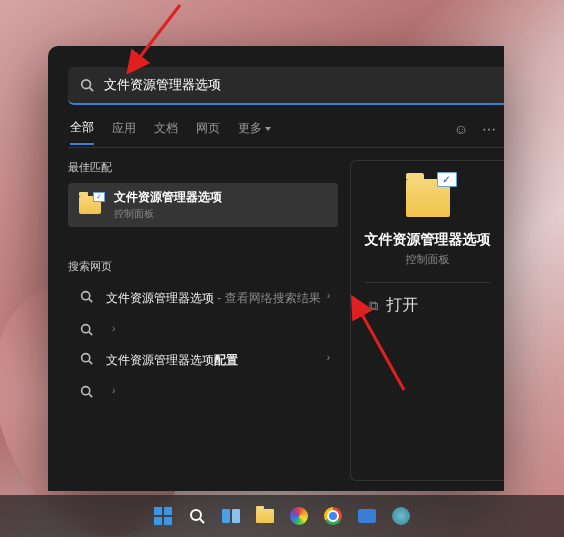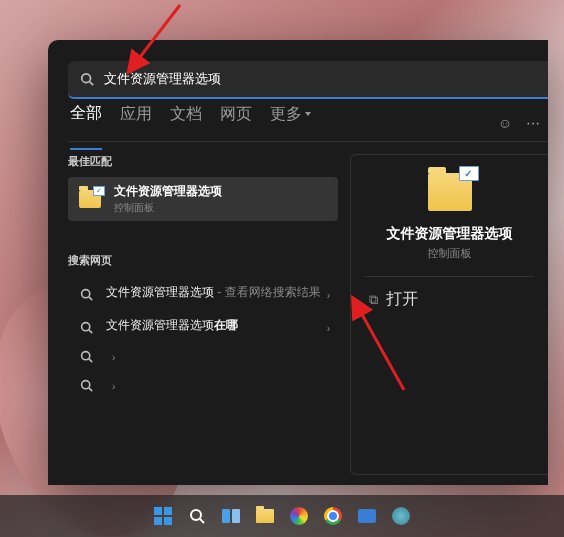--- a/index.html
+++ b/index.html
@@ -1,37 +1,37 @@
 <!DOCTYPE html>
 <html><head>
 <meta charset="utf-8">
 <style>
 html,body{margin:0;padding:0;width:564px;height:537px;overflow:hidden;font-family:"Segoe UI","Microsoft YaHei",Arial,sans-serif;background:#000}
 .desktop{position:relative;width:564px;height:537px;background:linear-gradient(135deg,#d4a5a5 0%,#c98b8b 20%,#b87575 40%,#d8b5b5 55%,#e8d0d0 70%,#d4a0a0 85%,#c88080 100%)}
 .desktop::before{content:"";position:absolute;top:280px;left:0;width:180px;height:260px;background:radial-gradient(circle at 30% 40%,rgba(220,160,160,.9),rgba(180,100,100,.6));border-radius:50%;transform:rotate(-20deg)}
-.panel{position:absolute;top:40px;left:48px;width:500px;height:445px;background:#1b1b1b;border-radius:10px 0 0 0;box-shadow:0 20px 60px rgba(0,0,0,.5)}
+.panel{position:absolute;top:46px;left:48px;width:456px;height:445px;background:#1b1b1b;border-radius:10px 0 0 0;box-shadow:0 20px 60px rgba(0,0,0,.5)}
 .search-bar{position:absolute;top:21px;left:20px;right:0;height:36px;background:#2a2a2a;border-radius:6px 0 0 6px;display:flex;align-items:center;border-bottom:2px solid #3a7dd4}
 .search-icon-svg{width:14px;height:14px;margin:0 8px 0 12px;stroke:#bbb;stroke-width:2;fill:none}
 .search-input{flex:1;background:transparent;border:none;outline:none;color:#fff;font-size:13px;caret-color:#fff}
 .tabs{position:absolute;top:71px;left:20px;right:0;height:30px;display:flex;align-items:center;border-bottom:1px solid #333;gap:18px;padding-left:2px}
-.tab{color:#999;font-size:16px;cursor:pointer;padding-bottom:24px}
+.tab{color:#999;font-size:12px;cursor:pointer;padding-bottom:7px}
 .tab.active{color:#fff;border-bottom:2px solid #3a7dd4}
 .tab-more::after{content:"";display:inline-block;margin-left:3px;border-left:3px solid transparent;border-right:3px solid transparent;border-top:4px solid #999;vertical-align:middle}
 .tabs-right{position:absolute;right:8px;top:0;display:flex;gap:14px;align-items:center;height:24px}
 .chat-icon,.more-icon{color:#aaa;font-size:14px;cursor:pointer}
 .results{position:absolute;top:114px;left:20px;width:270px}
-.section-title{color:#ccc;font-size:11px;font-weight:700;margin-bottom:8px}
+.section-title{color:#ccc;font-size:11px;font-weight:400;margin-bottom:8px}
 .result{display:flex;align-items:center;padding:6px 8px;border-radius:4px;margin-bottom:2px;cursor:pointer;position:relative}
 .result.selected{background:#353535}
 .result .r-icon{width:28px;height:28px;display:flex;align-items:center;justify-content:center;margin-right:10px;flex-shrink:0}
 .result .r-text{flex:1;min-width:0}
 .result .r-title{color:#fff;font-size:12px;font-weight:600;white-space:nowrap;overflow:hidden;text-overflow:ellipsis}
 .result .r-sub{color:#8a8a8a;font-size:10px;margin-top:1px}
 .web-results{margin-top:32px}
-.web-result{display:flex;align-items:flex-end;padding:8px 8px;cursor:pointer;position:relative}
+.web-result{display:flex;align-items:flex-start;padding:8px 8px;cursor:pointer;position:relative}
 .web-result .w-icon{width:20px;display:flex;justify-content:center;margin-right:10px;flex-shrink:0}
 .web-result .w-text{flex:1;color:#eee;font-size:12px;line-height:1.4}
 .web-result .w-suffix{color:#888}
 .web-result .w-arrow{color:#888;font-size:10px;margin-left:6px}
 .preview{position:absolute;top:114px;left:302px;right:0;bottom:10px;border:1px solid #333;border-right:none;border-radius:6px 0 0 6px;padding-top:18px}
 .preview .p-icon{width:44px;height:38px;margin:0 auto 14px;background:linear-gradient(180deg,#f6d67b 0%,#f0c44a 100%);border-radius:2px;position:relative}
 .preview .p-icon::before{content:"";position:absolute;top:-6px;left:0;width:18px;height:6px;background:#f6d67b;border-radius:2px 2px 0 0}
 .preview .p-icon .p-check{position:absolute;top:-7px;right:-7px;width:18px;height:13px;background:#fff;border:1px solid #6aa0e0;border-radius:1px;display:flex;align-items:center;justify-content:center;color:#3a7dd4;font-size:10px;font-weight:bold}
 .preview .p-title{text-align:center;color:#fff;font-size:14px;font-weight:600}
 .preview .p-sub{text-align:center;color:#8a8a8a;font-size:11px;margin-top:3px}
@@ -105,31 +105,31 @@
           <div class="w-arrow">›</div>
         </div>
 
         <div class="web-result">
           <div class="w-icon">
               <svg class="srch-mini" viewBox="0 0 16 16">
                 <circle cx="7" cy="7" r="5"></circle>
                 <line x1="11" y1="11" x2="15" y2="15"></line>
               </svg>
             </div>
-          <div class="w-text"><span>文件资源管理器选项</span><b>在哪</b></div>
-          <div class="w-arrow">›</div>
-        </div>
-
-        <div class="web-result">
-          <div class="w-icon">
-              <svg class="srch-mini" viewBox="0 0 16 16">
-                <circle cx="7" cy="7" r="5"></circle>
-                <line x1="11" y1="11" x2="15" y2="15"></line>
-              </svg>
-            </div>
+          <div class="w-arrow">›</div>
+        </div>
+
+        <div class="web-result">
+          <div class="w-icon">
+              <svg class="srch-mini" viewBox="0 0 16 16">
+                <circle cx="7" cy="7" r="5"></circle>
+                <line x1="11" y1="11" x2="15" y2="15"></line>
+              </svg>
+            </div>
+          <div class="w-text"><span>文件资源管理器选项</span><b>配置</b></div>
           <div class="w-arrow">›</div>
         </div>
 
         <div class="web-result">
           <div class="w-icon">
               <svg class="srch-mini" viewBox="0 0 16 16">
                 <circle cx="7" cy="7" r="5"></circle>
                 <line x1="11" y1="11" x2="15" y2="15"></line>
               </svg>
             </div>

